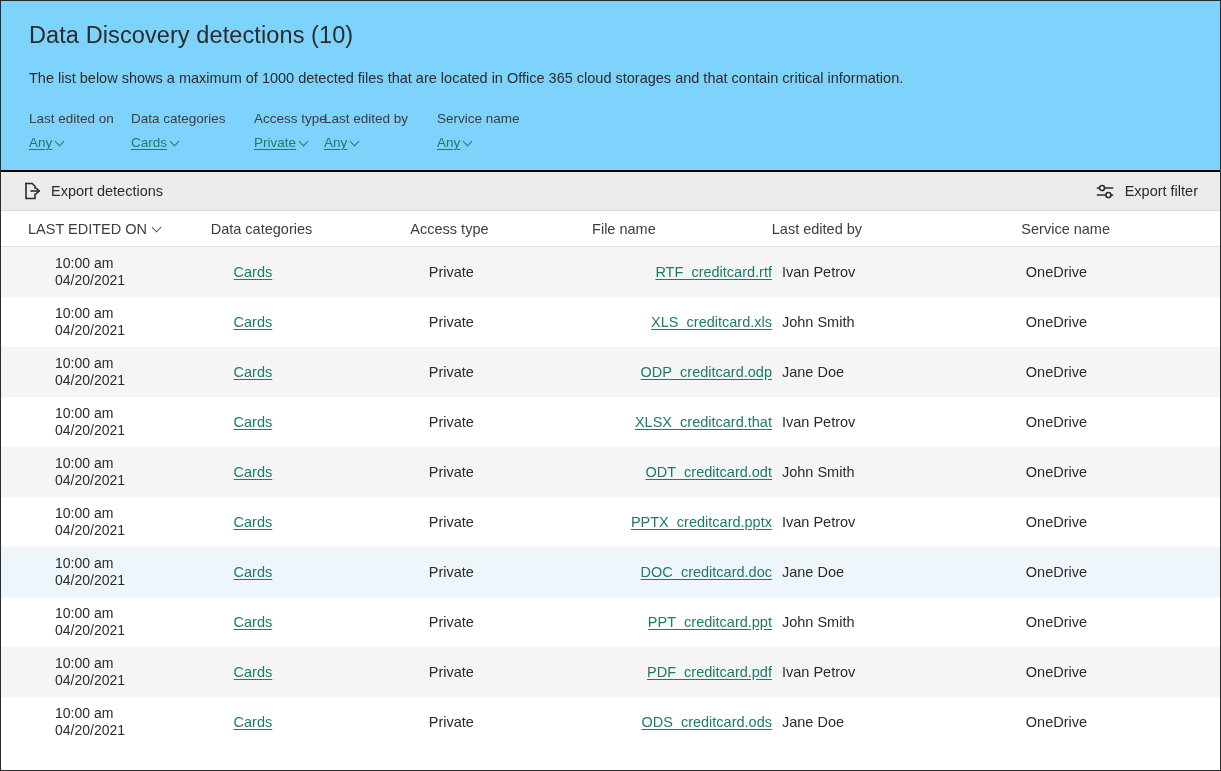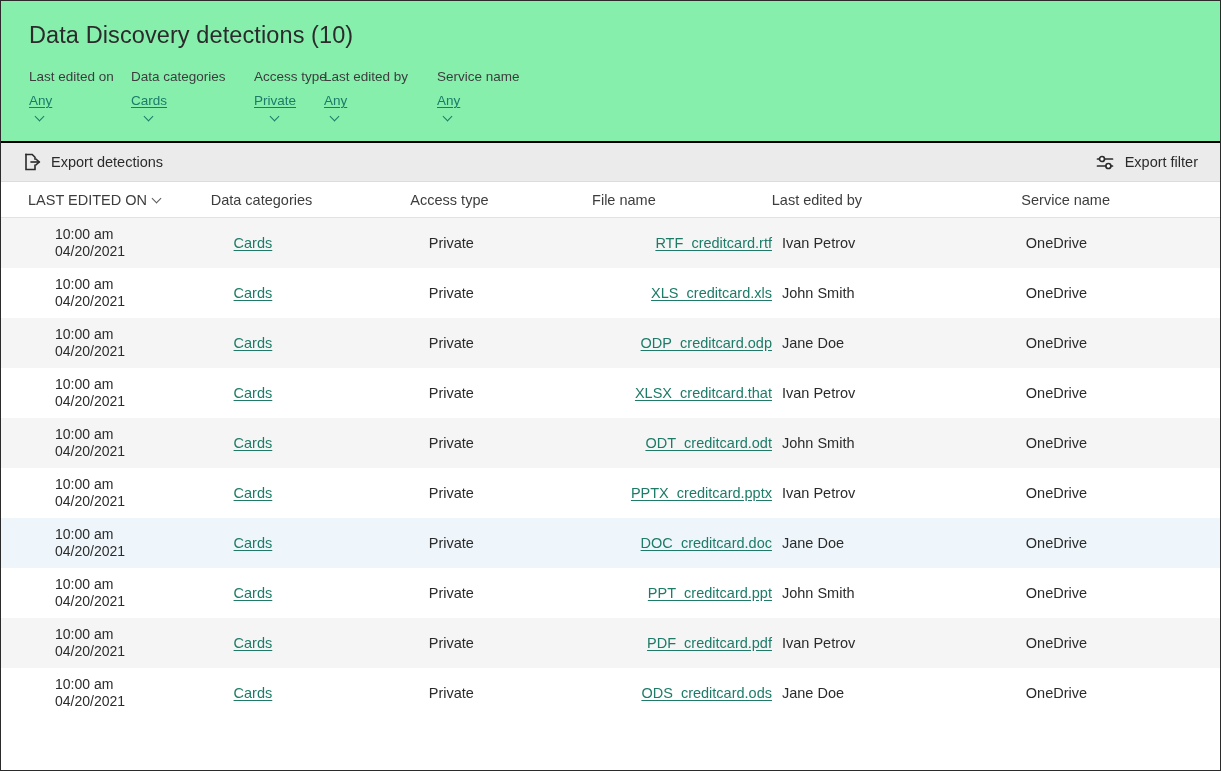--- a/index.html
+++ b/index.html
@@ -16,21 +16,21 @@
     width: 1221px;
     height: 771px;
     background: #ffffff;
     border: 1px solid #2b2b2b;
     overflow: hidden;
   }
 
   
   .header-block {
     padding: 18px 28px 0 28px;
-    background: #86efac;
+    background: #7dd3fc;
   }
 
   .page-title {
     font-size: 23.5px;
     font-weight: 400;
     color: #2b2b2b;
     letter-spacing: 0.1px;
     line-height: 32px;
     margin-bottom: 17px;
   }
@@ -63,21 +63,20 @@
 
   .filter-value {
     display: inline-flex;
     align-items: center;
     gap: 4px;
     font-size: 13.5px;
     color: #1d7b68;
     line-height: 17px;
     cursor: pointer;
     width: max-content;
-    flex-direction: column;
   }
   .filter-value .ftext {
     text-decoration: underline;
     text-underline-offset: 2px;
     text-decoration-color: #1d7b68;
   }
   .chev {
     display: inline-block;
     width: 9px; height: 9px;
     position: relative;
@@ -188,20 +187,21 @@
     white-space: nowrap;
   }
 </style>
 </head>
 <body>
 
 <div id="app">
 
   <div class="header-block">
     <div class="page-title">Data Discovery detections (10)</div>
+    <div class="page-description">The list below shows a maximum of 1000 detected files that are located in Office 365 cloud storages and that contain critical information.</div>
 
     <div class="filter-bar" id="filter-bar">
         <div class="filter-group" style="width: 102px;">
           <div class="filter-label">Last edited on</div>
           <div class="filter-value">
             <span class="ftext">Any</span>
             <span class="chev"></span>
           </div>
         </div>
         <div class="filter-group" style="width: 123px;">

